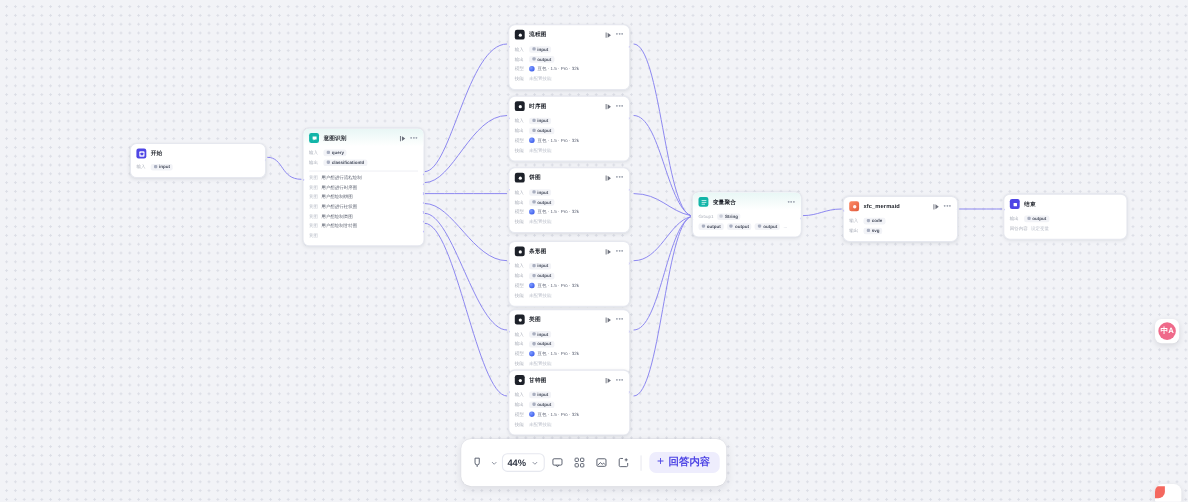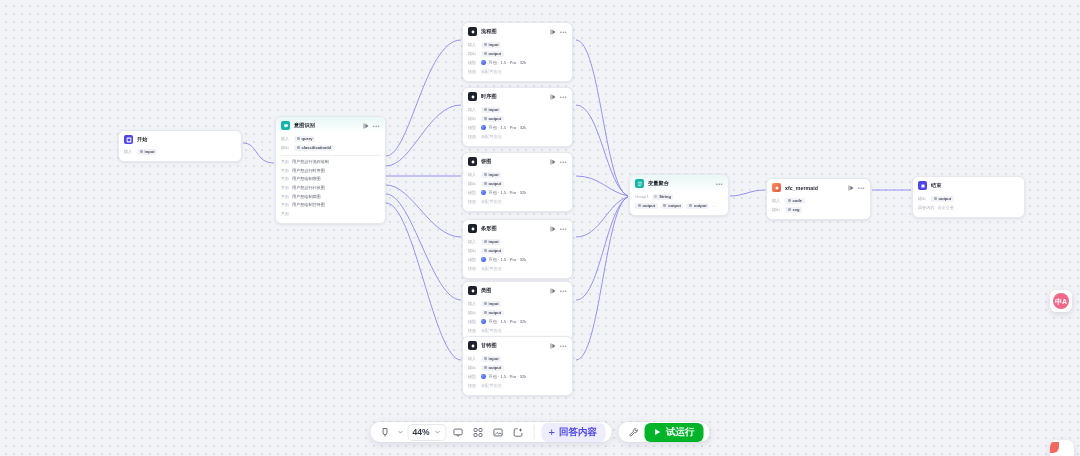--- a/index.html
+++ b/index.html
@@ -165,21 +165,21 @@
     z-index: 40;
   }
   .tb-group {
     display: flex;
     align-items: center;
     background: #ffffff;
     border-radius: 9px;
     box-shadow: 0 2px 8px rgba(20,24,40,.10), 0 0 0 0.5px rgba(20,24,40,.05);
     padding: 4px 6px;
     gap: 3px;
-    height: 20px;
+    height: 43px;
   }
   .tb-btn {
     width: 17px; height: 19px;
     display: flex; align-items: center; justify-content: center;
     border-radius: 4px;
     cursor: pointer;
     color: #4e5565;
   }
   .tb-btn svg { width: 11px; height: 11px; display: block; }
   .chev { width: 8px; height: 8px; color: #8b909d; }
@@ -813,33 +813,20 @@
             <path d="M13.6 8.6v3.2a1.6 1.6 0 0 1-1.6 1.6H4a1.6 1.6 0 0 1-1.6-1.6V4.2A1.6 1.6 0 0 1 4 2.6h3.4"></path>
             <path d="M11.6 2.4v4M9.6 4.4h4"></path>
           </svg>
       </div>
       <div class="tb-sep"></div>
       <div class="add-node">
         <span class="add-plus">+</span>
         <span>回答内容</span>
       </div>
     </div>
-    <div class="tb-group">
-      <div class="tb-btn">
-        <svg viewBox="0 0 16 16" fill="none" stroke="currentColor" stroke-width="1.2">
-            <path d="M11.6 2.4a3.2 3.2 0 0 0-3.1 4l-5.4 5.4 1.7 1.7 5.4-5.4a3.2 3.2 0 0 0 3.9-4.2L12.4 5.6 10.8 4z"></path>
-          </svg>
-      </div>
-      <div class="run-btn">
-        <svg viewBox="0 0 10 10">
-            <path d="M2 1.2 8.4 5 2 8.8z" fill="#fff"></path>
-          </svg>
-        <span>试运行</span>
-      </div>
-    </div>
   </div>
 
   <div id="translate-fab">
     <span class="tcircle">中A</span>
   </div>
   <div id="corner-fab">
     <span class="blob"></span>
   </div>
 
 </div>

